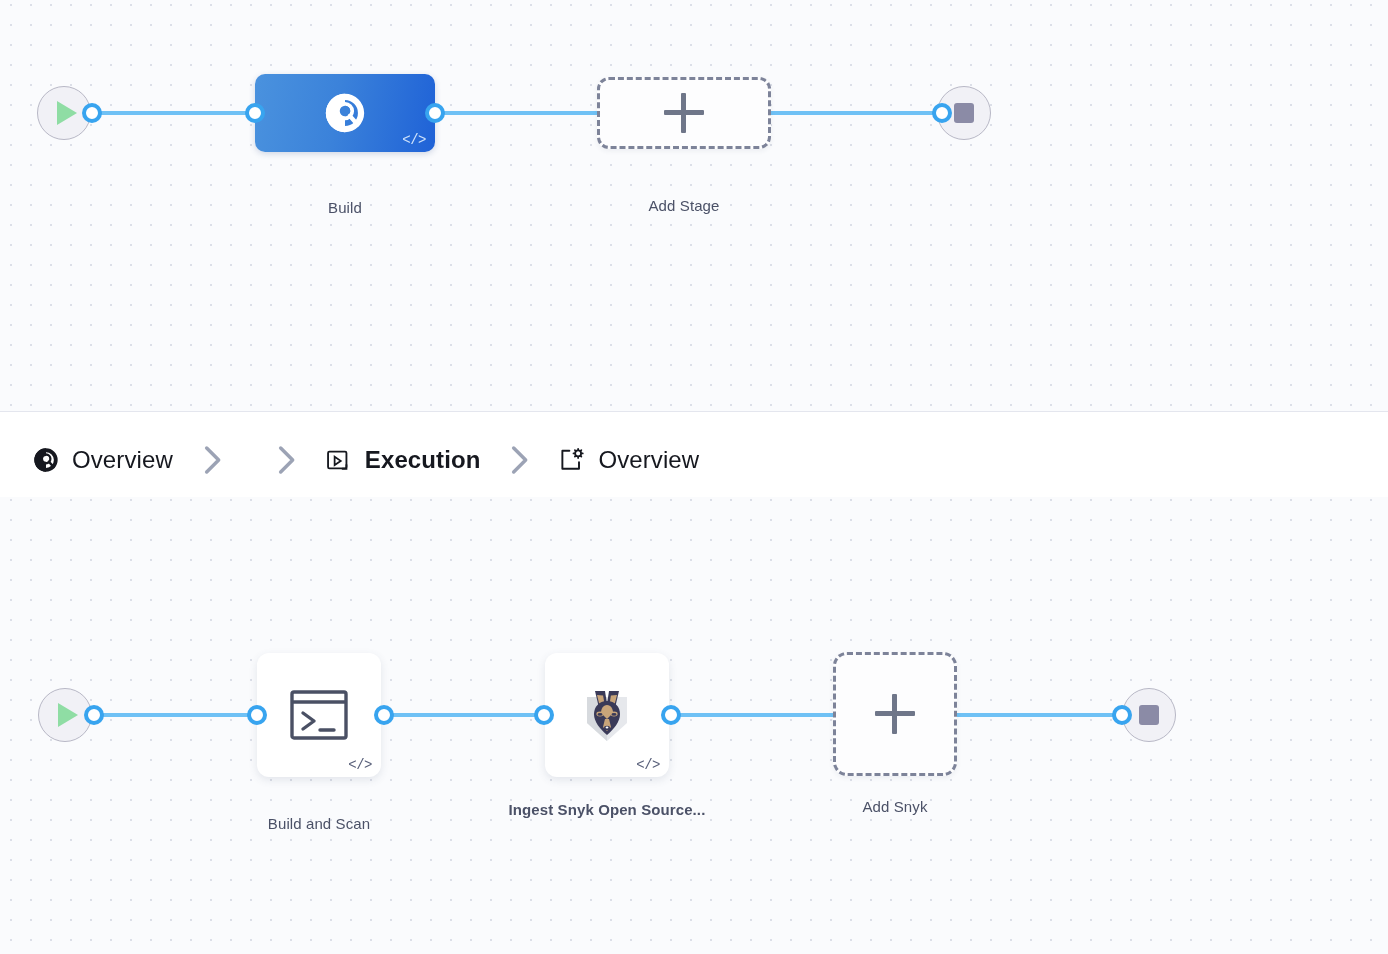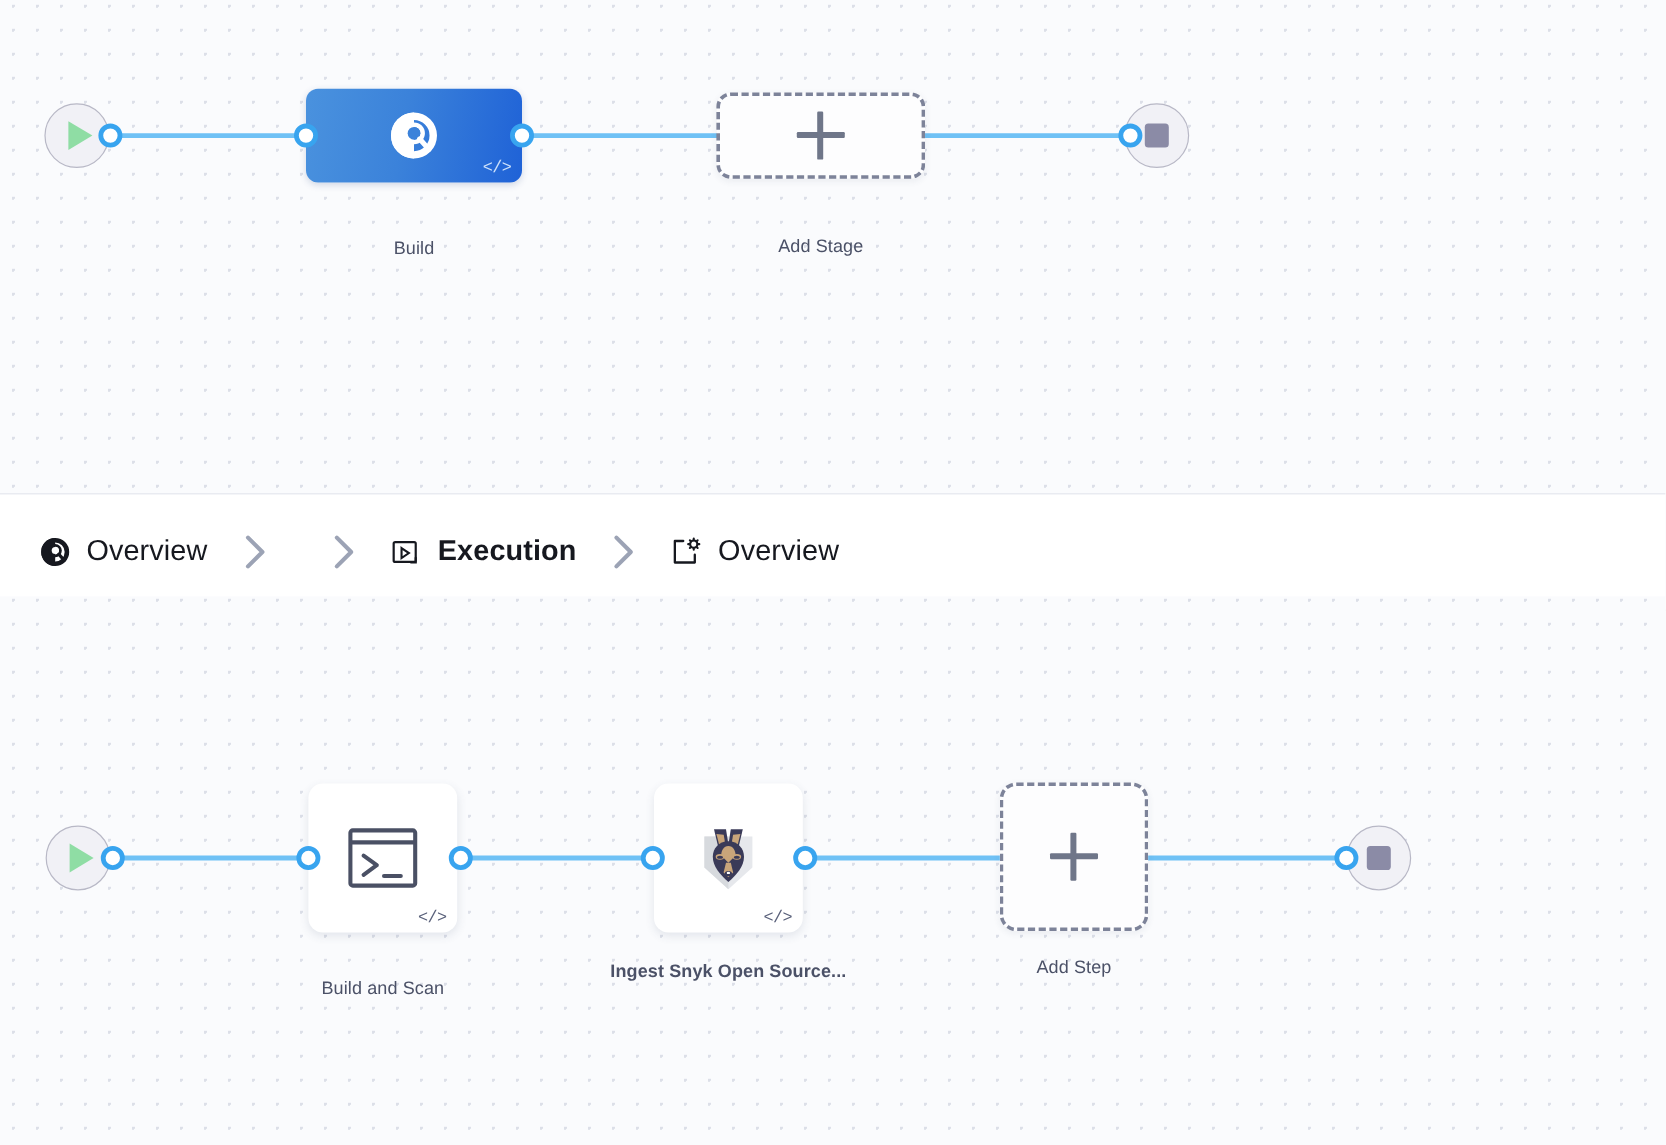--- a/index.html
+++ b/index.html
@@ -327,21 +327,21 @@
         <ellipse cx="32" cy="45" rx="3" ry="2.2" fill="#3a3a58"></ellipse>
         <ellipse cx="32" cy="44.4" rx="1.4" ry="1" fill="#ffffff"></ellipse>
       </svg>
       <span class="code-badge dark">&lt;/&gt;</span>
     </div>
     <div class="node-label" style="left:497px; top:303px; width:220px;font-weight:bold;">Ingest Snyk Open Source...</div>
 
     <div class="add-node" style="left:833px; top:653px; top:155px; width:124px; height:124px; border-radius:14px;">
       <span class="plus"></span>
     </div>
-    <div class="node-label" style="left:833px; top:300px; width:124px;">Add Step</div>
+    <div class="node-label" style="left:833px; top:300px; width:124px;">Add Snyk</div>
 
     <div class="endpoint" style="left:1122px; top:191px;">
       <span class="stop-sq"></span>
     </div>
 
     <div class="port" style="left:84px;  top:208px;"></div>
     <div class="port" style="left:247px; top:208px;"></div>
     <div class="port" style="left:374px; top:208px;"></div>
     <div class="port" style="left:534px; top:208px;"></div>
     <div class="port" style="left:661px; top:208px;"></div>

